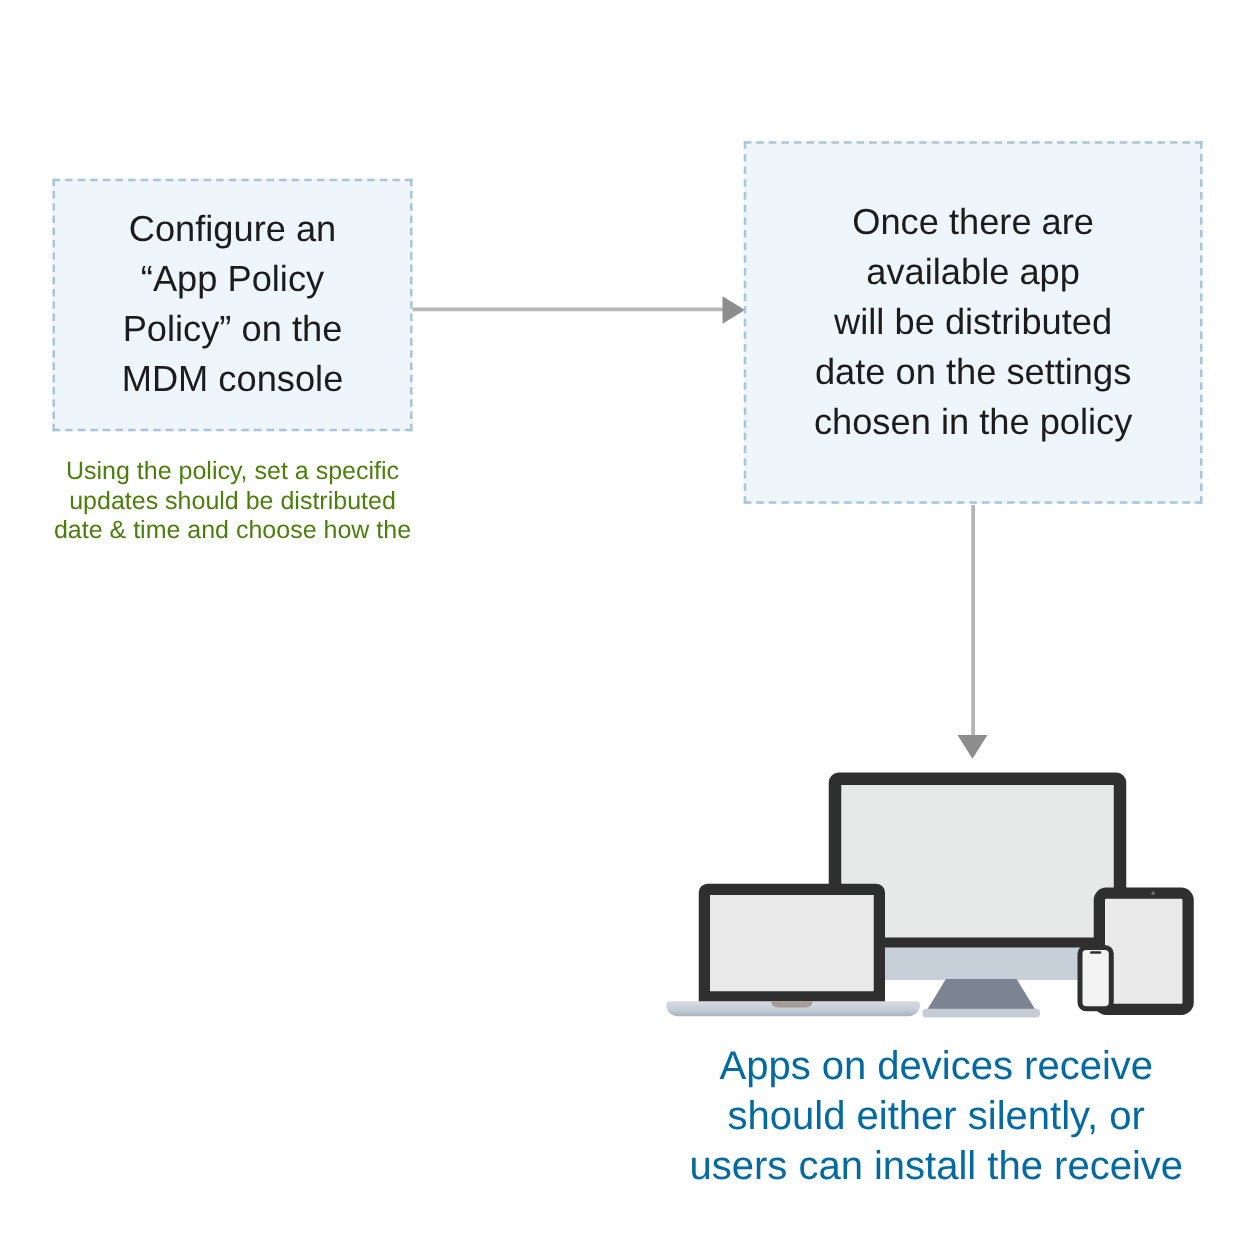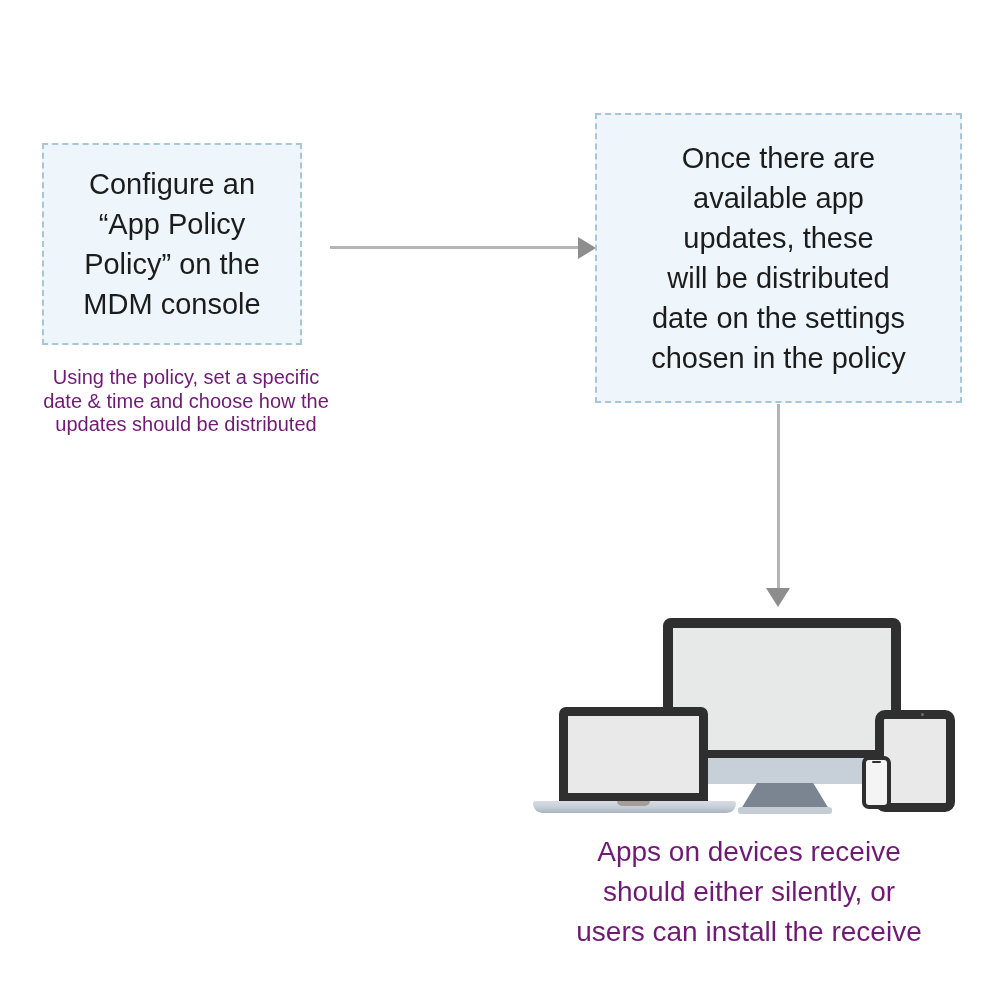--- a/index.html
+++ b/index.html
@@ -8,33 +8,33 @@
 
   
   .dashed-box{
     position:absolute;
     background:#eef5fb;
     border:2px dashed #a9c6d9;
     display:flex;align-items:center;justify-content:center;
     text-align:center;color:#1c1c1c;
     box-sizing:border-box;
   }
-  #box-step1{left:42px;top:143px;width:260px;height:202px;font-size:29px;line-height:40px;}
+  #box-step1{left:42px;top:143px;width:288px;height:202px;font-size:29px;line-height:40px;}
   #box-step2{left:595px;top:113px;width:367px;height:290px;font-size:29px;line-height:40px;}
 
   
   #step1-note{
     position:absolute;left:20px;top:366px;width:332px;
-    text-align:center;color:#701a75;font-size:20px;line-height:23.5px;
+    text-align:center;color:#4d7c0f;font-size:20px;line-height:23.5px;
   }
 
   
   #devices-caption{
     position:absolute;left:518px;top:832px;width:462px;
-    text-align:center;color:#701a75;font-size:28px;line-height:40px;
+    text-align:center;color:#0369a1;font-size:32px;line-height:40px;
   }
 
   
   .arrow-line{position:absolute;background:#b5b5b5;}
   #arrow-right-line{left:330px;top:246px;width:249px;height:3px;}
   #arrow-right-head{
     position:absolute;left:578px;top:237px;width:0;height:0;
     border-top:11px solid transparent;border-bottom:11px solid transparent;
     border-left:18px solid #8d8d8d;
   }
@@ -96,32 +96,31 @@
     <div>
       <div>Configure an</div>
       <div>“App Policy</div>
       <div>Policy” on the</div>
       <div>MDM console</div>
     </div>
   </div>
 
   <div id="step1-note">
     <div>Using the policy, set a specific</div>
+    <div>updates should be distributed</div>
     <div>date &amp; time and choose how the</div>
-    <div>updates should be distributed</div>
   </div>
 
   <div class="arrow-line" id="arrow-right-line"></div>
   <div id="arrow-right-head"></div>
 
   <div class="dashed-box" id="box-step2">
     <div>
       <div>Once there are</div>
       <div>available app</div>
-      <div>updates, these</div>
       <div>will be distributed</div>
       <div>date on the settings</div>
       <div>chosen in the policy</div>
     </div>
   </div>
 
   <div class="arrow-line" id="arrow-down-line"></div>
   <div id="arrow-down-head"></div>
 
   <div id="devices-scene">

